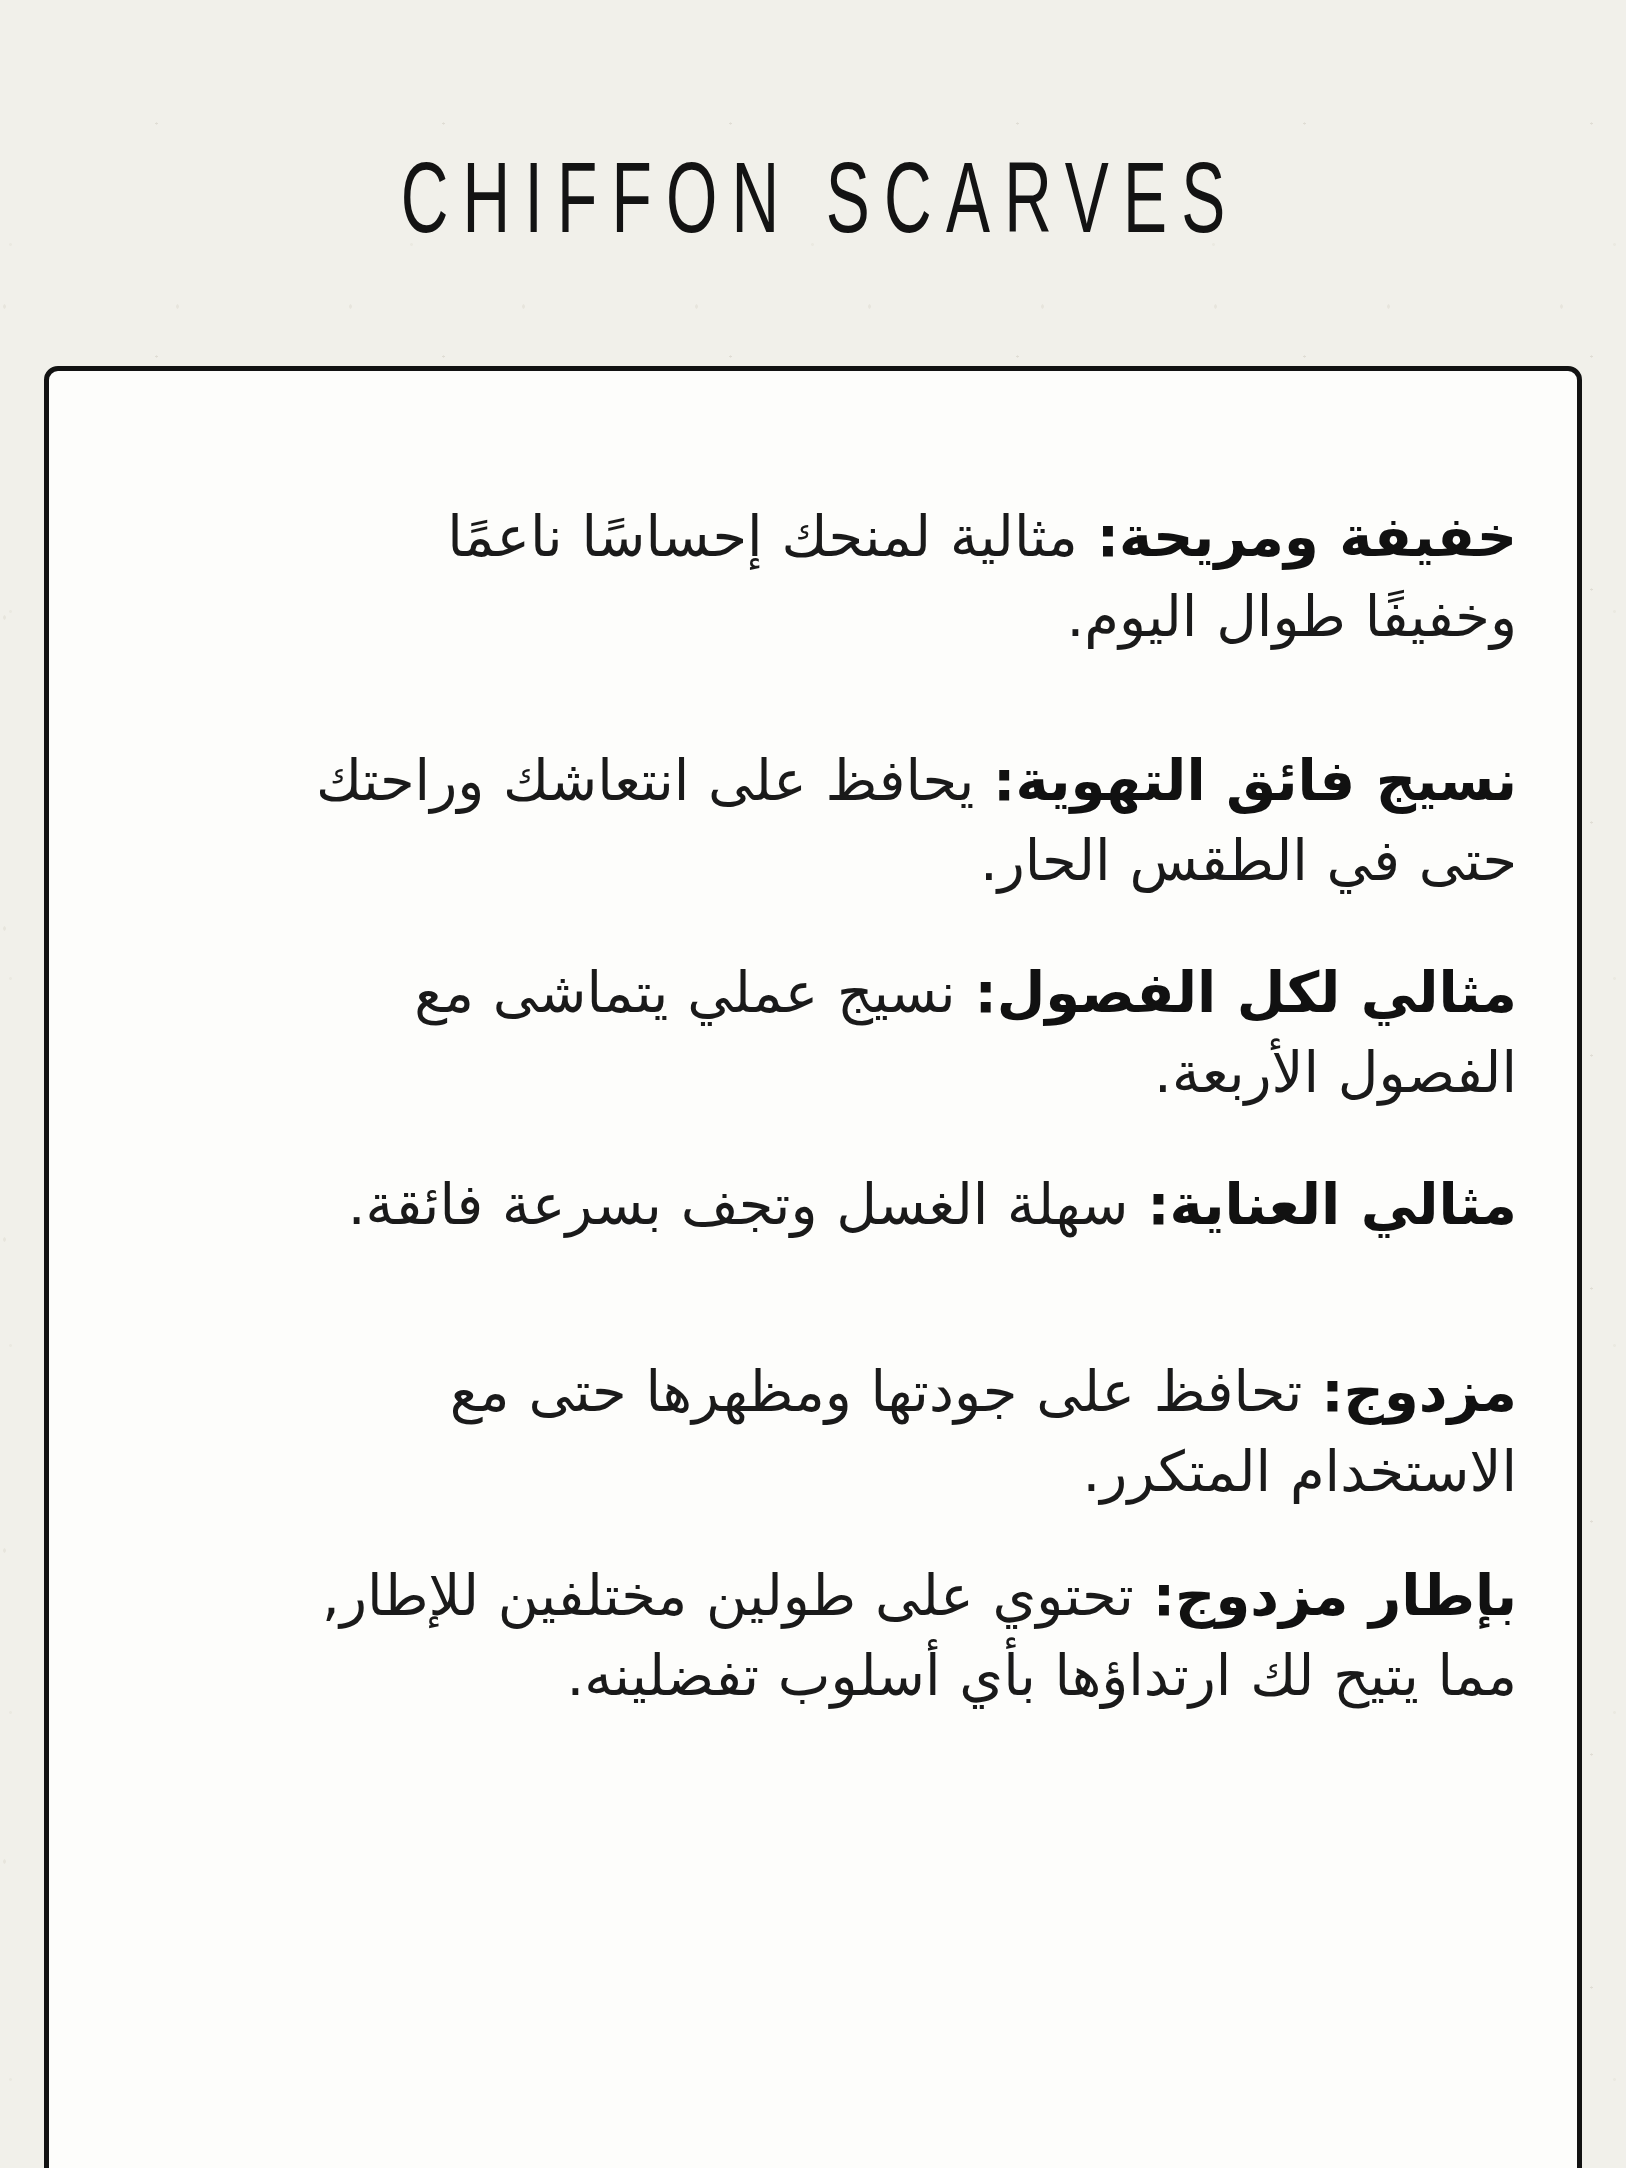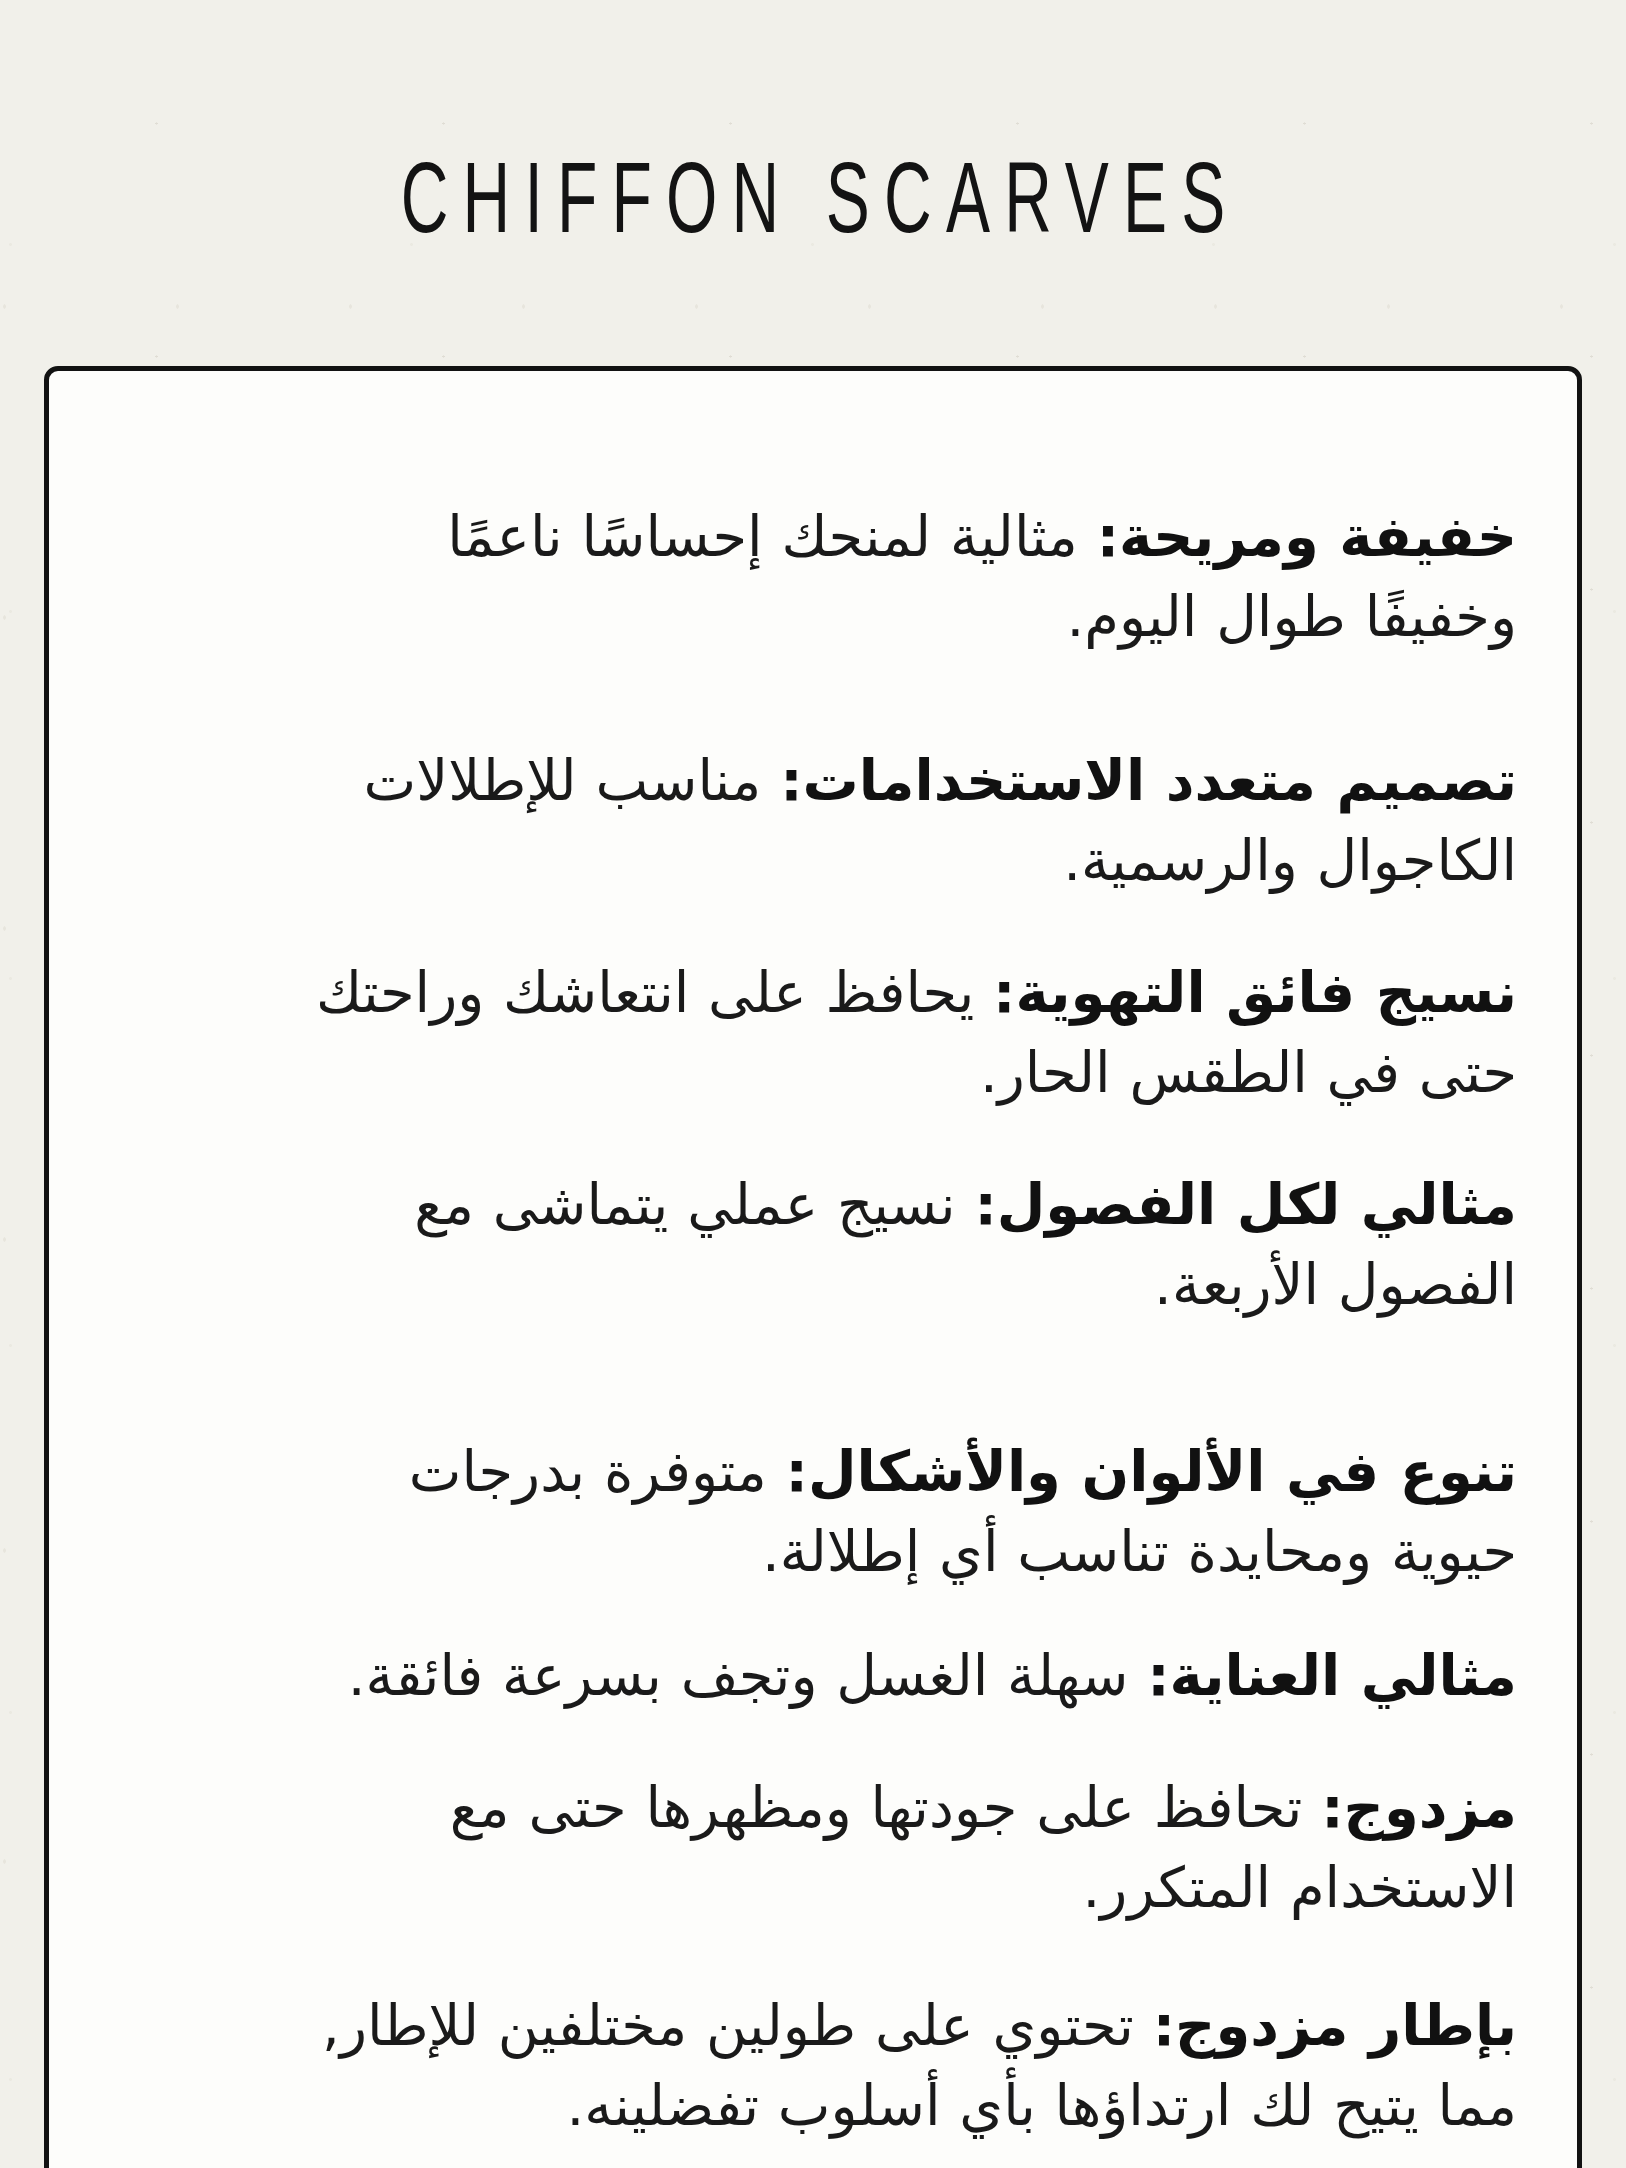--- a/index.html
+++ b/index.html
@@ -85,27 +85,25 @@
 </head>
 <body>
 
 <h1 class="title">CHIFFON SCARVES</h1>
 
 <div class="card">
   <div class="features" dir="rtl" lang="ar">
 
     <p class="feature"><strong class="lead">خفيفة ومريحة:</strong><span> مثالية لمنحك إحساسًا ناعمًا وخفيفًا طوال اليوم.</span></p>
 
-    <p class="feature"><strong class="lead">تصميم متعدد الاستخدامات:</strong><span> مناسب للإطلالات الكاجوال والرسمية.</span></p>
 
     <p class="feature"><strong class="lead">نسيج فائق التهوية:</strong><span> يحافظ على انتعاشك وراحتك حتى في الطقس الحار.</span></p>
 
     <p class="feature"><strong class="lead">مثالي لكل الفصول:</strong><span> نسيج عملي يتماشى مع الفصول الأربعة.</span></p>
 
-    <p class="feature"><strong class="lead">تنوع في الألوان والأشكال:</strong><span> متوفرة بدرجات حيوية ومحايدة تناسب أي إطلالة.</span></p>
 
     <p class="feature"><strong class="lead">مثالي العناية:</strong><span> سهلة الغسل وتجف بسرعة فائقة.</span></p>
 
     <p class="feature"><strong class="lead">مزدوج:</strong><span> تحافظ على جودتها ومظهرها حتى مع الاستخدام المتكرر.</span></p>
 
     <p class="feature"><strong class="lead">بإطار مزدوج:</strong><span> تحتوي على طولين مختلفين للإطار, مما يتيح لك ارتداؤها بأي أسلوب تفضلينه.</span></p>
 
   </div>
 </div>
 

